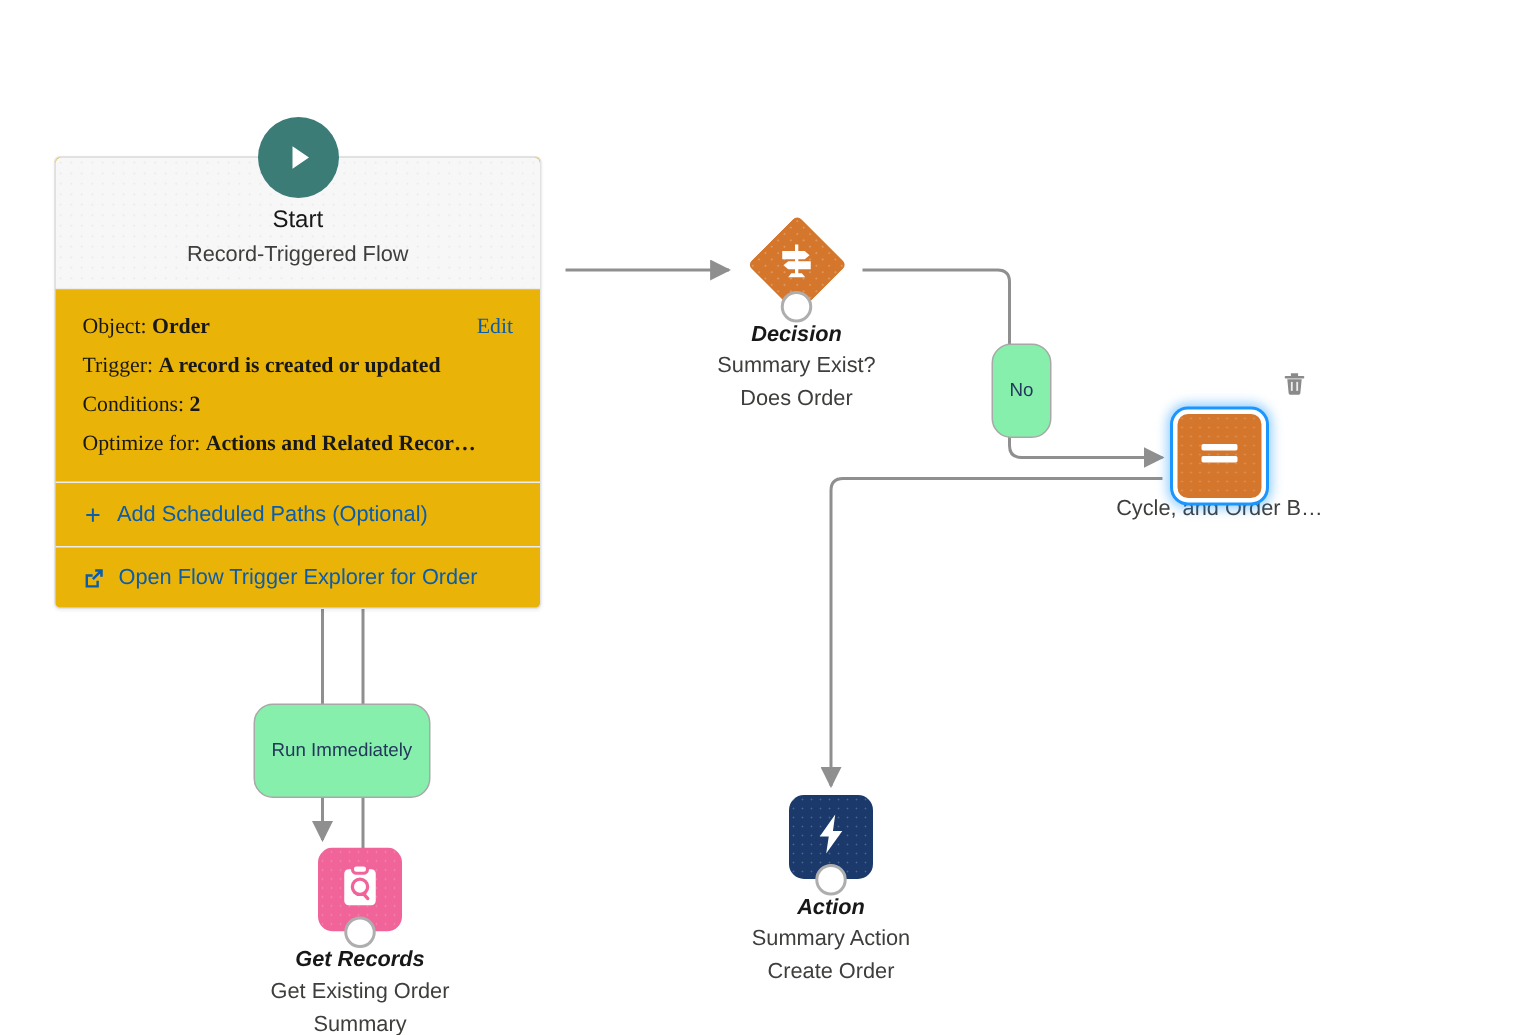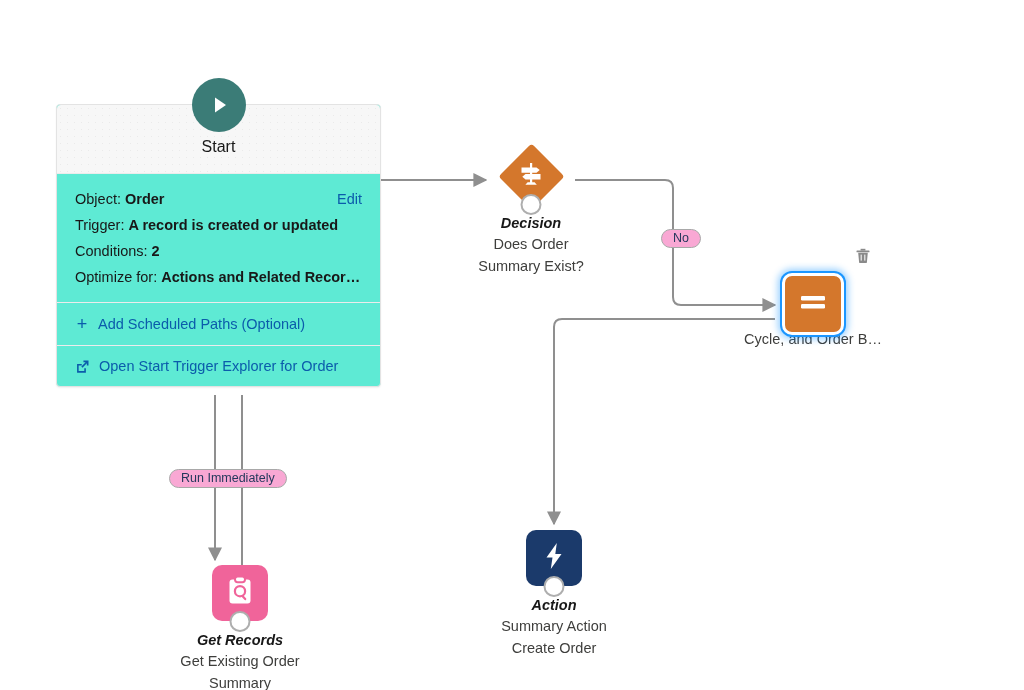--- a/index.html
+++ b/index.html
@@ -27,24 +27,24 @@
   #wires {
     position: absolute;
     left: 0; top: 0;
     width: 1024px; height: 690px;
     pointer-events: none;
   }
 
   
   .start-card {
     position: absolute;
-    left: 56px;
+    left: 36px;
     top: 104px;
     width: 325px;
-    background: #5eead4;
+    background: #eab308;
     border: 1px solid #e3e3e3;
     border-radius: 4px;
     box-shadow: 0 1px 2px rgba(0,0,0,.06);
     box-sizing: border-box;
   }
   .start-head {
     background:
       radial-gradient(circle, rgba(0,0,0,.05) 0.6px, rgba(0,0,0,0) 0.7px) 0 0/7px 7px,
       #f7f7f7;
     border-bottom: 1px solid #ececec;
@@ -72,20 +72,21 @@
     background: #3b7c77;
     display: flex;
     align-items: center;
     justify-content: center;
     z-index: 4;
   }
   .play-badge svg { display: block; }
 
   .start-body {
     padding: 12px 18px 12px 18px;
+    font-family: Liberation Serif, serif;
   }
   .row {
     font-size: 14.5px;
     color: #181818;
     line-height: 26px;
     white-space: nowrap;
     position: relative;
   }
   .row b { font-weight: bold; }
   .edit-link {
@@ -199,26 +200,26 @@
     position: absolute;
     right: -32px;
     top: -26px;
     width: 20px; height: 20px;
     cursor: pointer;
   }
 
   
   .pill {
     position: absolute;
-    background: #f9a8d4;
+    background: #86efac;
     border: 1px solid #a8a8a8;
     border-radius: 13px;
     font-size: 12.5px;
     color: #24385c;
-    padding: 0 11px;
+    padding: 22px 11px;
     white-space: nowrap;
     z-index: 6;
     line-height: 1.35;
   }
 </style>
 </head>
 <body>
 
 <div id="canvas">
 
@@ -243,20 +244,21 @@
   <div class="start-card">
 
     <div class="play-badge">
       <svg width="26" height="26" viewBox="0 0 26 26" aria-hidden="true">
         <path d="M9 5.5 L20 13 L9 20.5 Z" fill="#ffffff"></path>
       </svg>
     </div>
 
     <div class="start-head">
       <div class="start-title">Start</div>
+      <div class="start-sub">Record-Triggered Flow</div>
     </div>
 
     <div class="start-body">
 
       <div class="row">
         <span>Object:</span>
         <b>Order</b>
         <span class="edit-link">Edit</span>
       </div>
 
@@ -282,41 +284,41 @@
       <span>Add Scheduled Paths (Optional)</span>
     </div>
 
     <div class="start-link-row">
       <span>
         <svg class="ext-ico" viewBox="0 0 16 16" aria-hidden="true">
           <path d="M2.2 5.2 h5.0 v1.7 h-3.3 v6.0 h6.0 v-3.1 h1.7 v4.8 h-9.4 z" fill="#0b5cab"></path>
           <path d="M9.0 1.6 h5.4 v5.4 h-1.8 v-2.4 l-4.6 4.6 l-1.25 -1.25 l4.6 -4.6 h-2.35 z" fill="#0b5cab"></path>
         </svg>
       </span>
-      <span>Open Start Trigger Explorer for Order</span>
+      <span>Open Flow Trigger Explorer for Order</span>
     </div>
 
   </div>
 
   <div class="node" style="left:451px; top:148px;">
     <div class="icon-diamond">
       <div class="diamond-shape"></div>
       <span class="diamond-ico">
         <svg width="30" height="30" viewBox="0 0 30 30" aria-hidden="true">
           <rect x="14" y="4" width="2.2" height="20" fill="#ffffff"></rect>
           <path d="M5.5 8.4 h15 l3.2 2.7 l-3.2 2.7 h-15 z" fill="#ffffff"></path>
           <path d="M24.5 15.1 h-15 l-3.2 2.7 l3.2 2.7 h15 z" fill="#ffffff"></path>
           <path d="M11.6 23.2 h7 l2.2 2.6 h-11.4 z" fill="#ffffff"></path>
         </svg>
       </span>
       <div class="handle"></div>
     </div>
     <div class="node-label">Decision</div>
+    <div class="node-desc">Summary Exist?</div>
     <div class="node-desc">Does Order</div>
-    <div class="node-desc">Summary Exist?</div>
   </div>
 
   <div class="node" style="left:733px; top:276px;">
     <div class="selected-wrap">
       <div class="icon-sq" style="background-color:#d4772c;">
         <span>
           <svg width="34" height="34" viewBox="0 0 34 34" aria-hidden="true">
             <rect x="5" y="11" width="24" height="4.4" rx="1.2" fill="#ffffff"></rect>
             <rect x="5" y="19" width="24" height="4.4" rx="1.2" fill="#ffffff"></rect>
           </svg>

